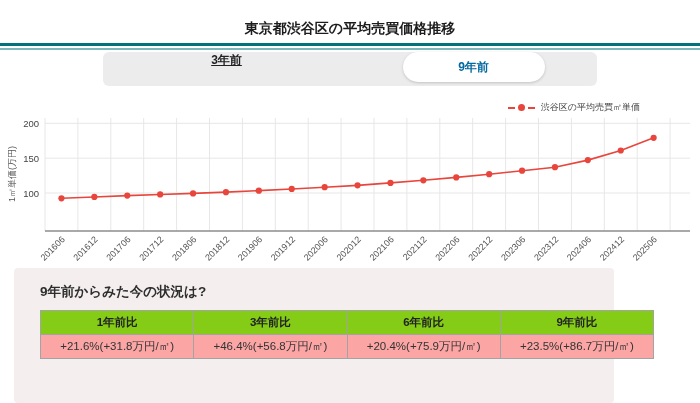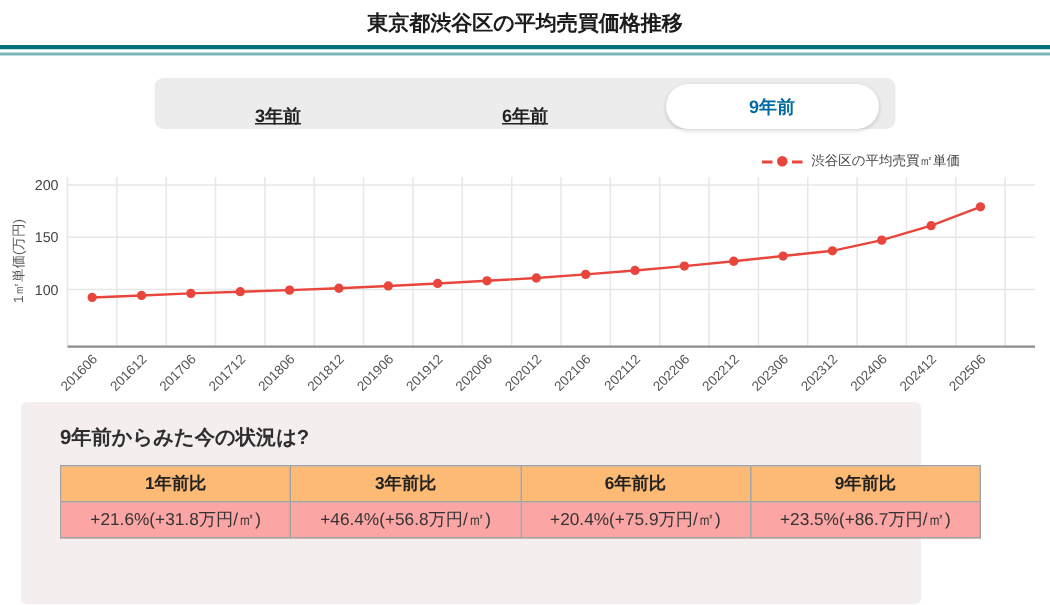--- a/index.html
+++ b/index.html
@@ -1,68 +1,65 @@
 <!DOCTYPE html>
 <html><head>
 <meta charset="utf-8">
 <style>
   * { margin:0; padding:0; box-sizing:border-box; }
   body { font-family:"Liberation Sans","DejaVu Sans",sans-serif; background:#fff; }
   .page { position:relative; width:700px; height:403px; background:#fff; overflow:hidden; }
 
   
   .titlebar { position:absolute; top:0; left:0; width:700px; }
-  .page-title { text-align:center; font-size:14px; font-weight:bold; color:#1c1c1c; padding:7px 0 5px; }
+  .page-title { text-align:center; font-size:14px; font-weight:bold; color:#1c1c1c; padding:20px 0 5px; }
   .rule-dark { height:3px; background:#00727c; }
   .rule-gap { height:2px; background:#ffffff; }
   .rule-light { height:2px; background:#7cb6ba; }
 
   
   .tabbar { position:absolute; top:52px; left:103px; width:494px; height:34px; background:#ececec; border-radius:6px; display:flex; align-items:center; }
-  .tabcell { flex:1; display:flex; justify-content:center; align-items:flex-end; height:100%; }
+  .tabcell { flex:1; display:flex; justify-content:center; align-items:flex-start; height:100%; }
   .tablink { font-size:12px; font-weight:bold; color:#222; text-decoration:underline; cursor:pointer; }
   .tabpill { width:142px; height:30px; background:#fff; border-radius:15px; display:flex; justify-content:center; align-items:center;
              font-size:12px; font-weight:bold; color:#0369a1; box-shadow:0 1px 3px rgba(0,0,0,0.18); cursor:pointer; }
 
   
   .legend { position:absolute; top:101px; right:60px; display:flex; align-items:center; gap:3px; cursor:pointer; }
   .lg-dash { width:7px; height:2px; background:#e8453c; }
   .lg-dot { width:7px; height:7px; border-radius:50%; background:#e8453c; }
   .lg-label { font-size:9px; color:#444; margin-left:3px; }
 
   
   .chart-wrap { position:absolute; top:112px; left:0; width:700px; height:152px; }
 
   
   .panel { position:absolute; top:268px; left:14px; width:600px; height:135px; background:#f4efee; border-radius:4px; padding:15px 26px 0 26px; }
   .panel-heading { font-size:13.5px; font-weight:bold; color:#2e2e2e; }
   .panel-lead { font-size:11px; color:#444; margin-top:7px; line-height:1.35; }
   .hl-red { color:#e1544a; font-weight:bold; }
   .cmp-table { border-collapse:collapse; margin-top:9px; width:614px; table-layout:fixed; }
-  .cmp-table th { background:#fdba74; border:1px solid #a3a3a3; font-size:11.5px; font-weight:bold; color:#222; padding:4px 2px; text-align:center; }
+  .cmp-table th { background:#84cc16; border:1px solid #a3a3a3; font-size:11.5px; font-weight:bold; color:#222; padding:4px 2px; text-align:center; }
   .cmp-table td { background:#fca5a5; border:1px solid #a3a3a3; font-size:11.5px; color:#333; padding:4px 2px; text-align:center; }
 </style>
 </head>
 <body>
 
 <div class="page">
 
   <div class="titlebar">
     <div class="page-title">東京都渋谷区の平均売買価格推移</div>
     <div class="rule-dark"></div>
     <div class="rule-gap"></div>
     <div class="rule-light"></div>
   </div>
 
   <div class="tabbar">
     <div class="tabcell">
       <span class="tablink">3年前</span>
-    </div>
-    <div class="tabcell">
-      <span class="tablink">6年前</span>
     </div>
     <div class="tabcell">
       <div class="tabpill">9年前</div>
     </div>
   </div>
 
   <div class="legend">
     <span class="lg-dash"></span>
     <span class="lg-dot"></span>
     <span class="lg-dash"></span>

